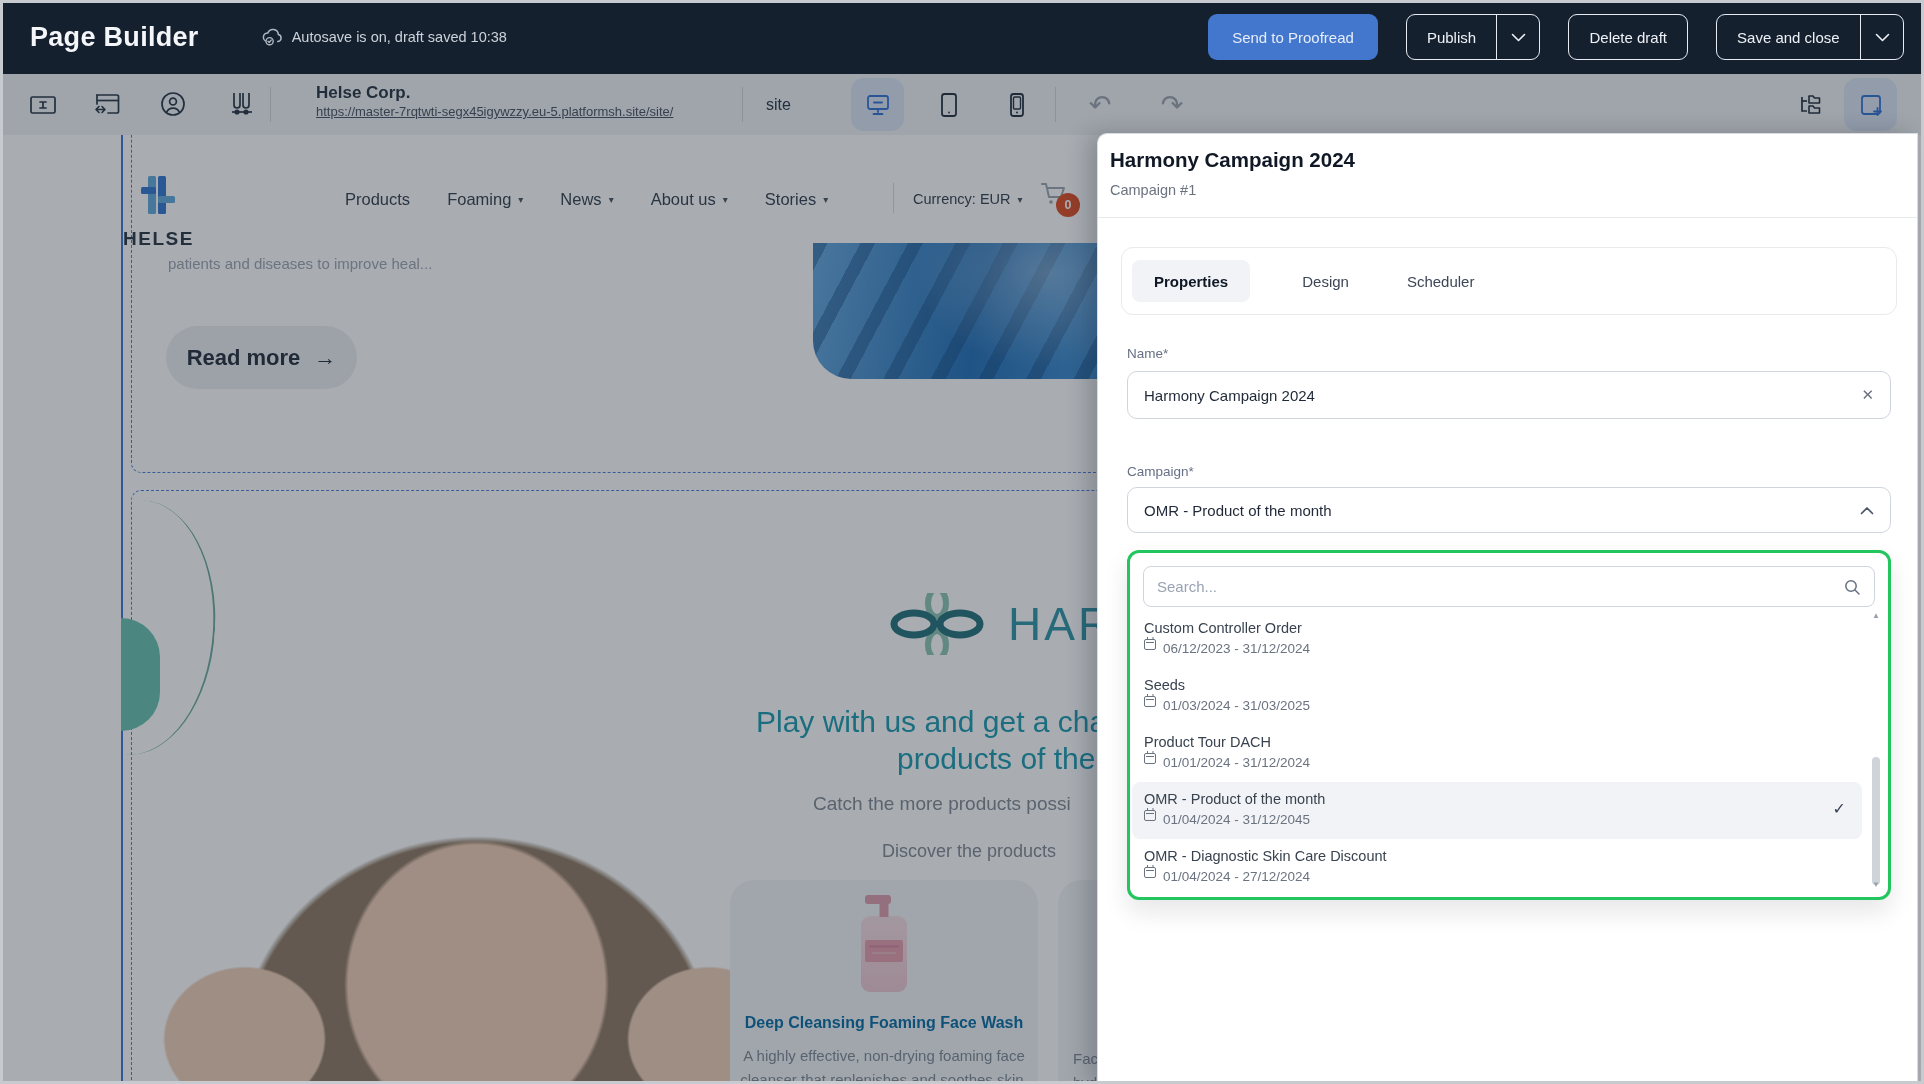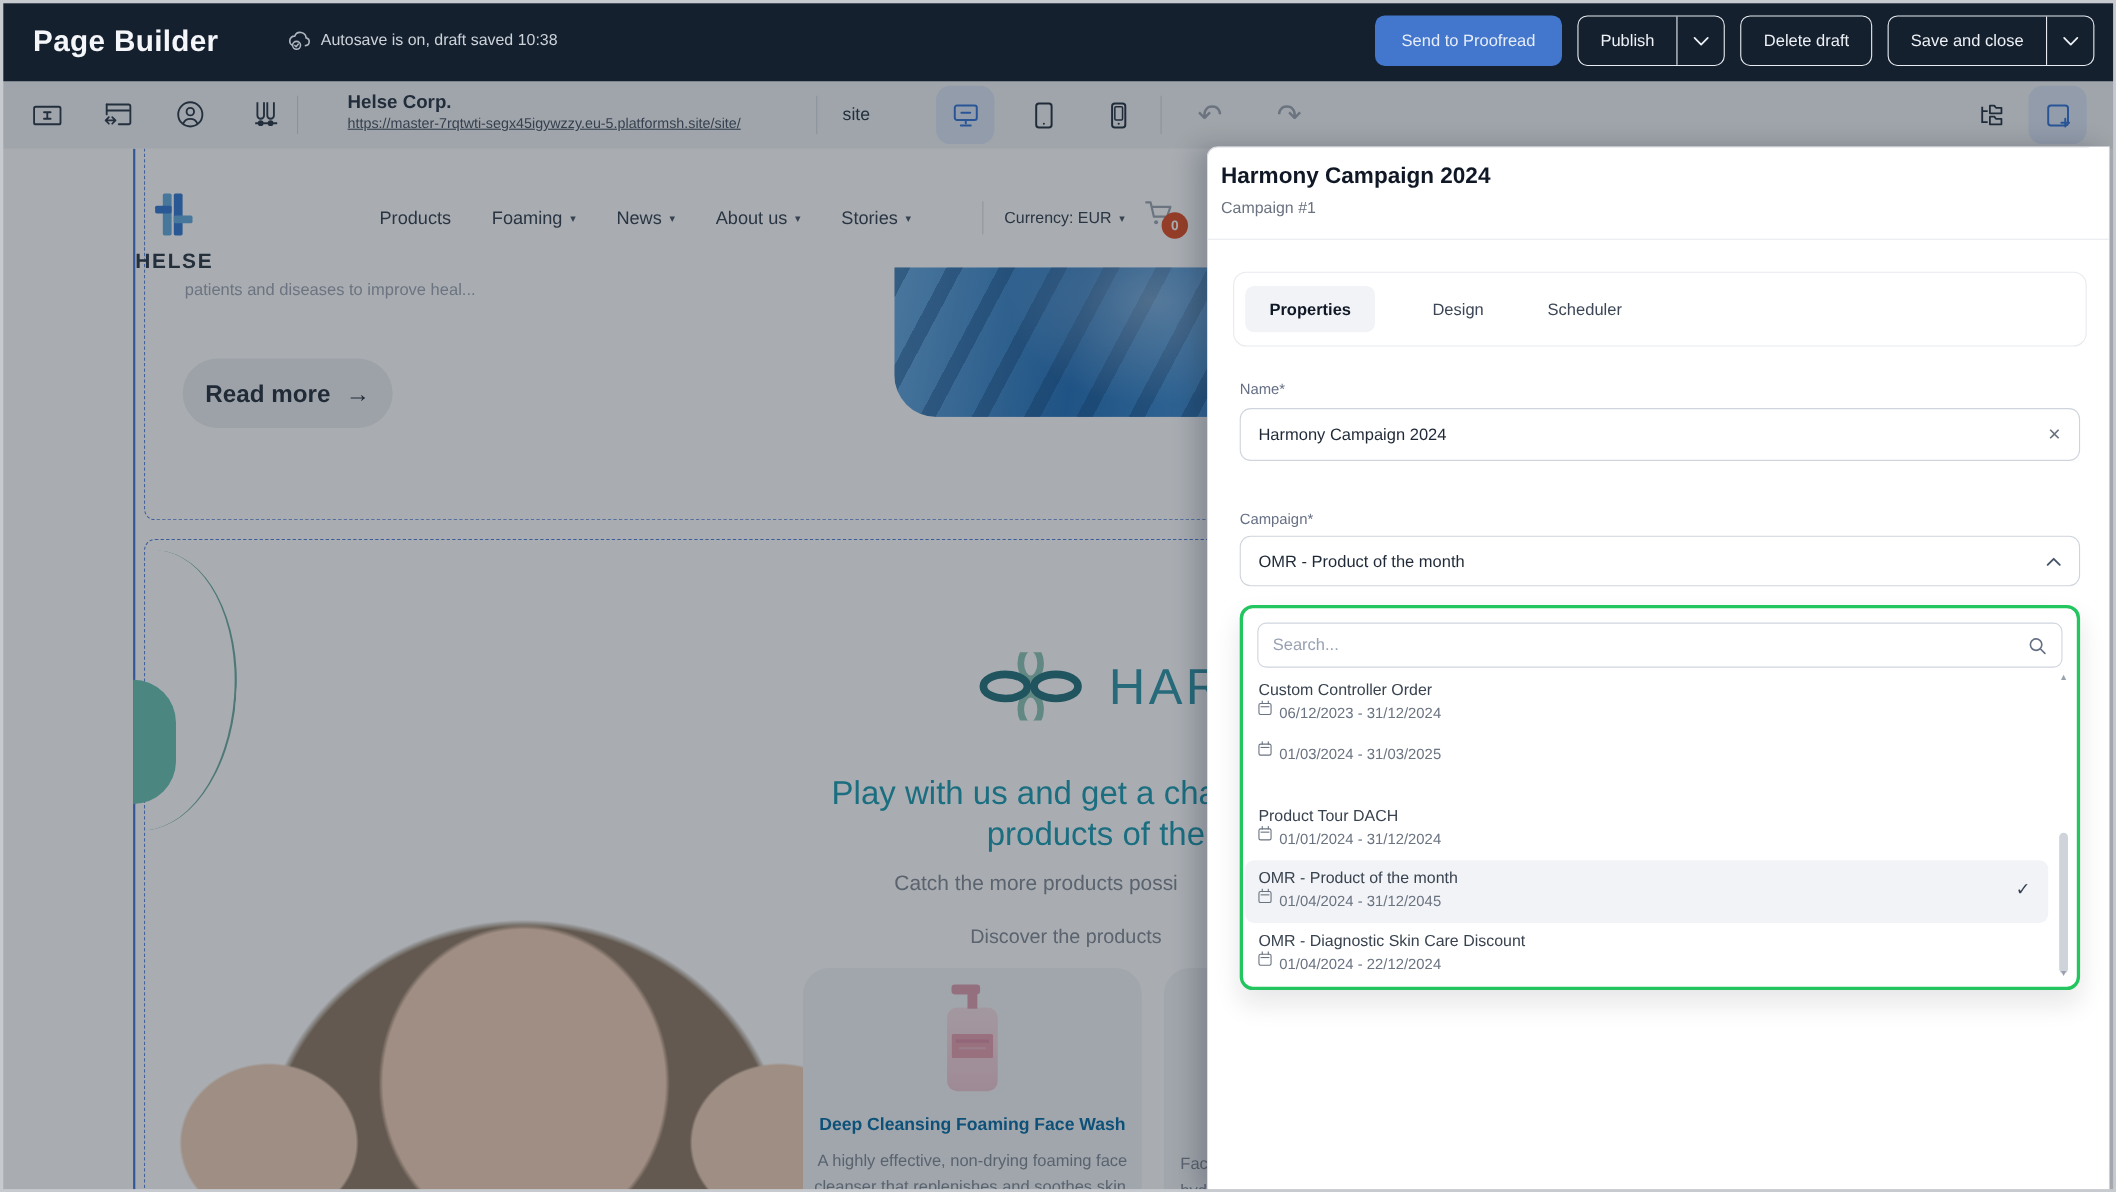--- a/index.html
+++ b/index.html
@@ -6,21 +6,21 @@
   *{box-sizing:border-box;font-family:"Liberation Sans",sans-serif;}
   .stage{position:relative;width:1924px;height:1084px;background:#fff;overflow:hidden;}
   svg{display:block}
   .frame{position:absolute;inset:0;border:3px solid #c7cace;z-index:60;pointer-events:none;}
 
   
   .topbar{position:absolute;left:0;top:0;width:100%;height:74px;background:#15202f;z-index:50;
           display:flex;align-items:center;}
   .app-title{color:#f4f6f9;font-size:27px;font-weight:bold;margin-left:30px;letter-spacing:.3px;}
   .autosave{display:flex;align-items:center;gap:9px;margin-left:62px;color:#ccd2da;font-size:14.5px;}
-  .topbar-actions{margin-left:auto;margin-right:20px;display:flex;align-items:flex-end;gap:14px;}
+  .topbar-actions{margin-left:auto;margin-right:20px;display:flex;align-items:flex-end;gap:28px;}
   .btn{height:46px;border-radius:9px;display:flex;align-items:center;font-size:15px;cursor:pointer;}
   .btn-primary{background:#4377cd;color:#e7edf7;padding:0 24px;}
   .btn-outline{border:1.4px solid #e7ebf1;color:#eef1f6;}
   .btn-outline .lbl{padding:0 20px;}
   .btn-outline.solo .lbl{padding:0 20px;}
   .split-divider{width:1.4px;align-self:stretch;background:#e7ebf1;}
   .split-caret{width:42px;display:flex;align-items:center;justify-content:center;}
 
   
   .toolbar{position:absolute;left:0;top:74px;width:100%;height:61px;background:#f1f2f4;z-index:10;}
@@ -383,20 +383,21 @@
       <div class="opt-list">
           <div class="opt">
     <div class="opt-title">Custom Controller Order</div>
     <div class="opt-date">
       <span class="cal"></span>
       <span>06/12/2023 - 31/12/2024</span>
     </div>
 
   </div>
           <div class="opt">
+    <div class="opt-title">Seeds</div>
     <div class="opt-date">
       <span class="cal"></span>
       <span>01/03/2024 - 31/03/2025</span>
     </div>
 
   </div>
           <div class="opt">
     <div class="opt-title">Product Tour DACH</div>
     <div class="opt-date">
       <span class="cal"></span>
@@ -409,21 +410,21 @@
     <div class="opt-date">
       <span class="cal"></span>
       <span>01/04/2024 - 31/12/2045</span>
     </div>
     <div class="opt-check">✓</div>
   </div>
           <div class="opt">
     <div class="opt-title">OMR - Diagnostic Skin Care Discount</div>
     <div class="opt-date">
       <span class="cal"></span>
-      <span>01/04/2024 - 22/12/2024</span>
+      <span>01/04/2024 - 27/12/2024</span>
     </div>
 
   </div>
         </div>
       <div class="scrollbar">
         <div class="sb-arrow sb-up">▲</div>
         <div class="sb-thumb"></div>
         <div class="sb-arrow sb-down">▼</div>
       </div>
     </div>

